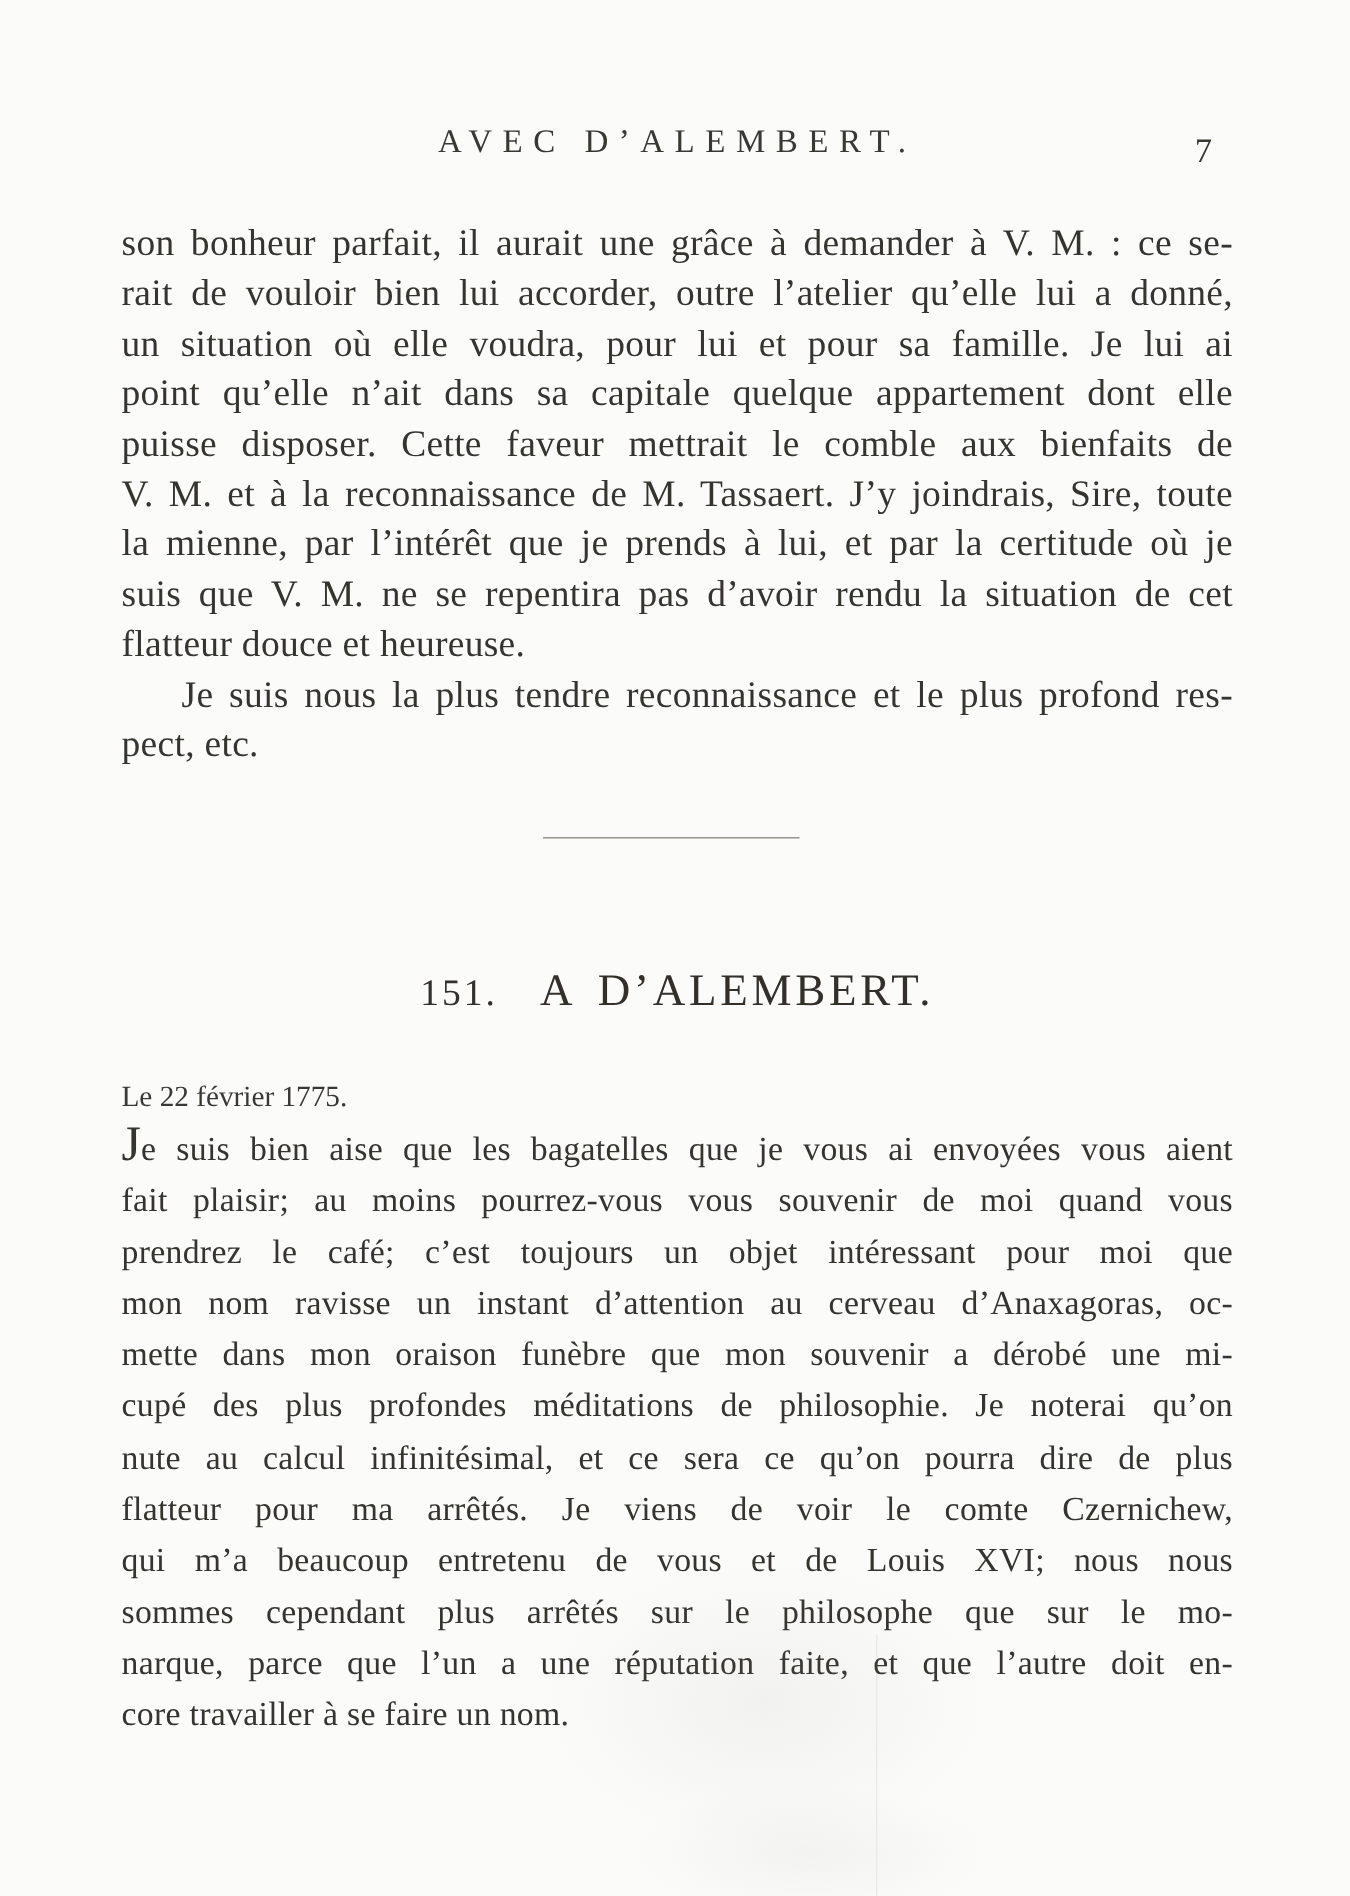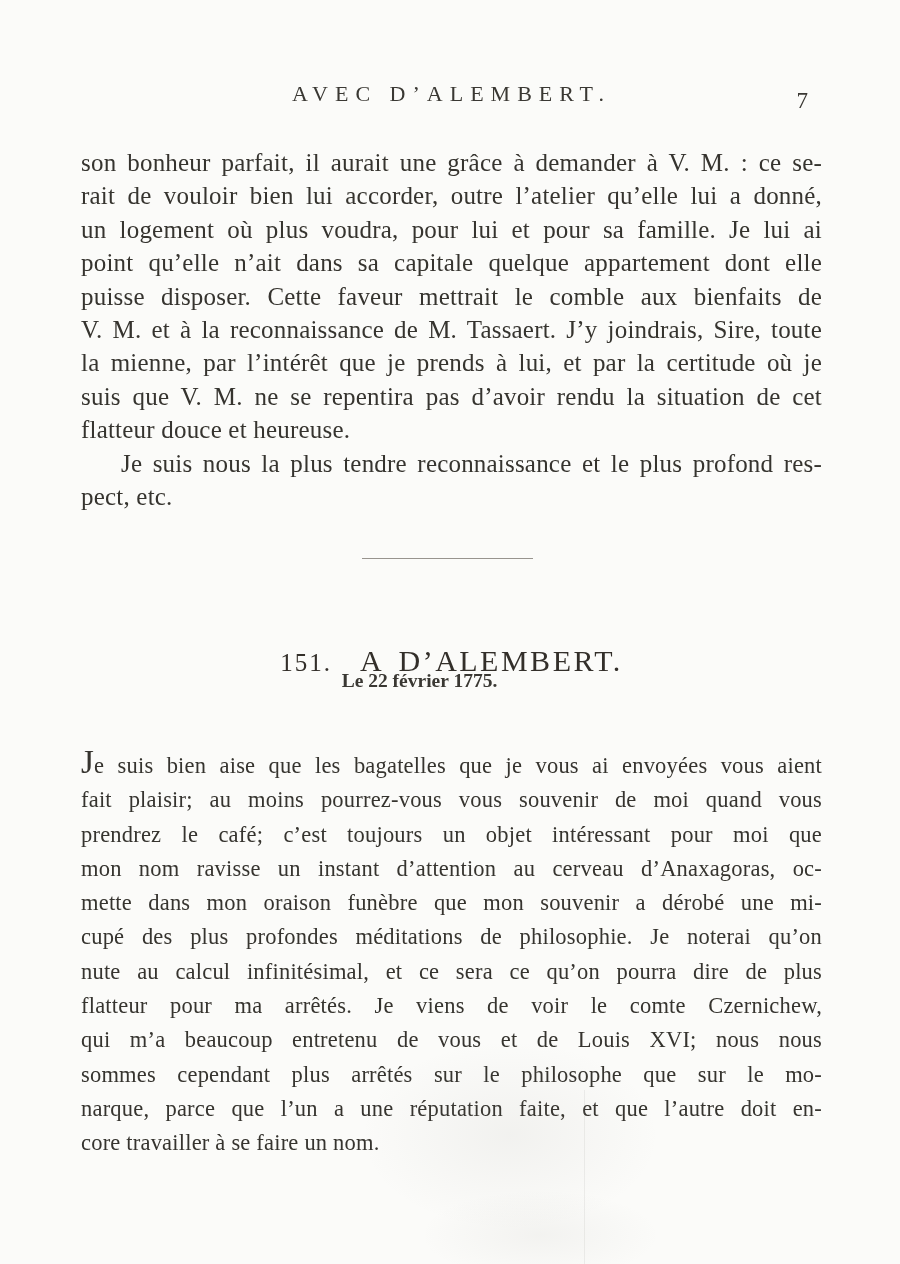--- a/index.html
+++ b/index.html
@@ -84,27 +84,26 @@
   }
   .letter-title {
     font-size: 30px;
     letter-spacing: 2.5px;
     word-spacing: 6px;
     margin-top: 24px;
   }
 
   .letter-date {
     position: absolute;
-    top: 670px;
+    top: 721px;
     left: 81px;
     width: 677px;
-    text-align: center;
+    text-align: left;
     font-size: 19.5px;
     color: #3a3833;
-    font-weight: bold;
   }
 
   .letter2 {
     position: absolute;
     top: 749px;
     left: 81px;
     width: 741px;
     font-size: 22.5px;
     letter-spacing: 0.2px;
   }
@@ -150,21 +149,21 @@
 
   <div class="running-head">
     <div class="head-title">AVEC D’ALEMBERT.</div>
     <div class="folio">7</div>
   </div>
 
   <div class="letter1">
     <div class="para body1">
         <div class="line">son bonheur parfait, il aurait une grâce à demander à V. M. : ce se-</div>
         <div class="line">rait de vouloir bien lui accorder, outre l’atelier qu’elle lui a donné,</div>
-        <div class="line">un logement où plus voudra, pour lui et pour sa famille. Je lui ai</div>
+        <div class="line">un situation où elle voudra, pour lui et pour sa famille. Je lui ai</div>
         <div class="line">point qu’elle n’ait dans sa capitale quelque appartement dont elle</div>
         <div class="line">puisse disposer. Cette faveur mettrait le comble aux bienfaits de</div>
         <div class="line">V. M. et à la reconnaissance de M. Tassaert. J’y joindrais, Sire, toute</div>
         <div class="line">la mienne, par l’intérêt que je prends à lui, et par la certitude où je</div>
         <div class="line">suis que V. M. ne se repentira pas d’avoir rendu la situation de cet</div>
         <div class="line last">flatteur douce et heureuse.</div>
       </div>
     <div class="para closing">
         <div class="line">Je suis nous la plus tendre reconnaissance et le plus profond res-</div>
         <div class="line last">pect, etc.</div>

